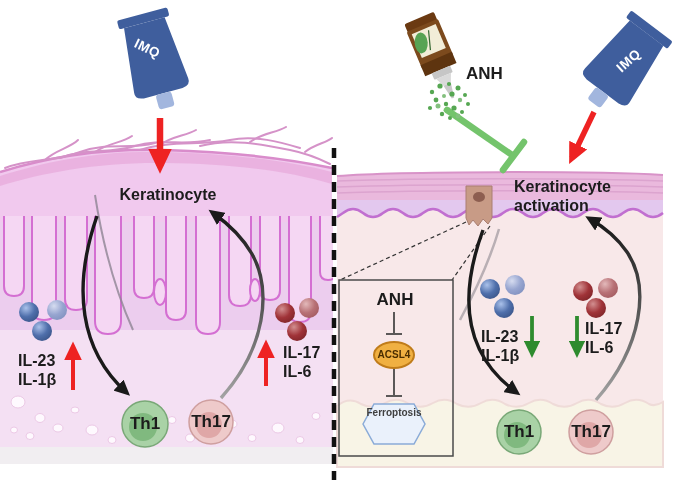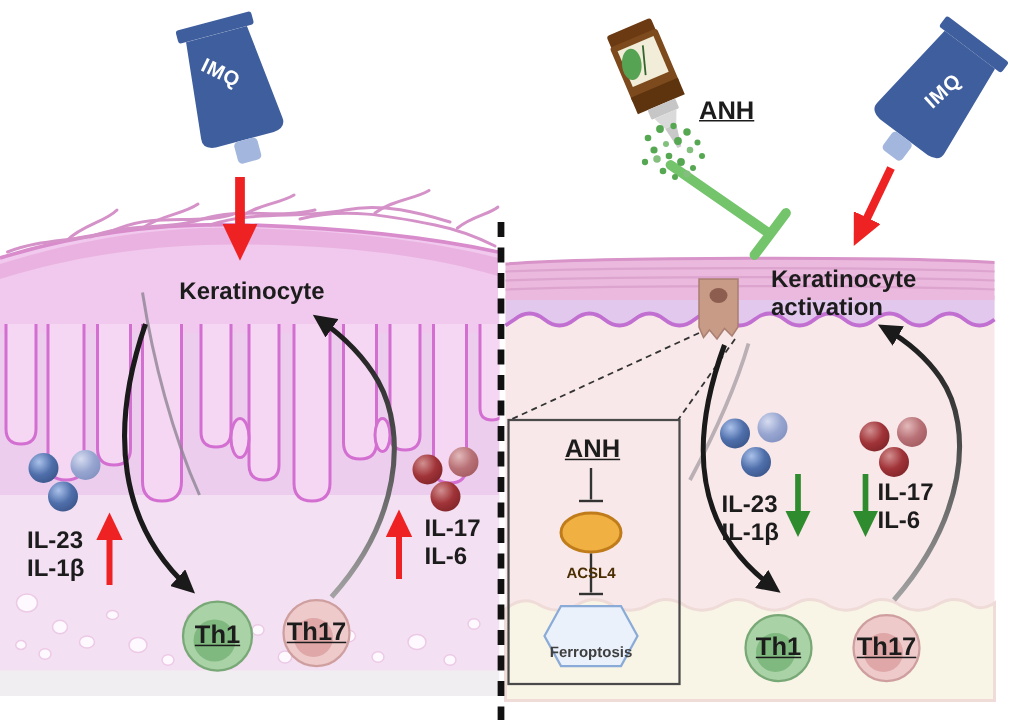--- a/index.html
+++ b/index.html
@@ -5,21 +5,21 @@
   html,body{margin:0;padding:0;background:#fff;}
   .stage{
     position:relative;width:685px;height:480px;background:#ffffff;overflow:hidden;
     font-family:"Liberation Sans",sans-serif;
   }
   .stage svg{position:absolute;left:0;top:0;}
   .lbl{position:absolute;font-weight:700;color:#1c1c1c;line-height:1.2;white-space:nowrap;}
   .lbl span{display:block;}
   .center{transform:translate(-50%,-50%);}
   .fs15{font-size:16px;}
-  .fs17{font-size:17px;text-decoration:underline;}
+  .fs17{font-size:17px;}
   .tube-lbl{font-size:13.5px;color:#ffffff;letter-spacing:.5px;}
   .acsl{font-size:10px;color:#4a2d00;}
   .ferro{font-size:10px;color:#3f3f3f;}
 </style>
 </head>
 <body>
 
 <div class="stage">
 
 <svg width="685" height="480" viewBox="0 0 685 480">
@@ -297,16 +297,16 @@
 </div>
 
 <div class="lbl fs17 center" style="left:145px;top:424px;">Th1</div>
 <div class="lbl fs17 center" style="left:211px;top:422px;">Th17</div>
 <div class="lbl fs17 center" style="left:519px;top:432px;">Th1</div>
 <div class="lbl fs17 center" style="left:591px;top:432px;">Th17</div>
 
 <div class="lbl fs17" style="left:466px;top:64px;">ANH</div>
 
 <div class="lbl fs17 center" style="left:395px;top:300px;">ANH</div>
-<div class="lbl acsl center" style="left:394px;top:355px;margin-top:28px;">ACSL4</div>
-<div class="lbl ferro center" style="left:394px;top:436px;">Ferroptosis</div>
+<div class="lbl acsl center" style="left:394px;top:355px;">ACSL4</div>
+<div class="lbl ferro center" style="left:394px;top:413px;">Ferroptosis</div>
 
 </div>
 
 </body></html>

